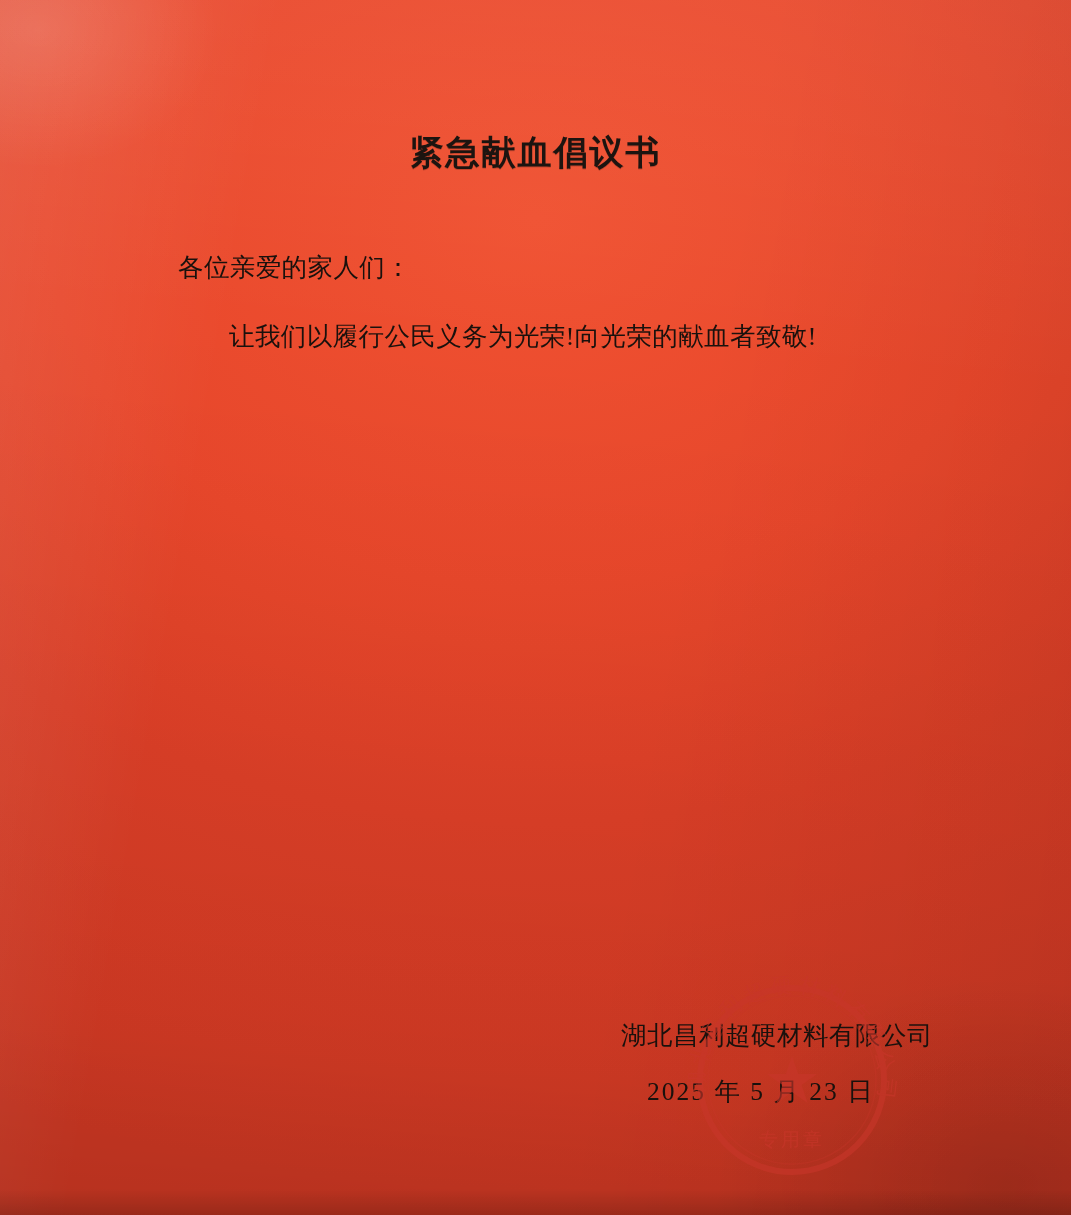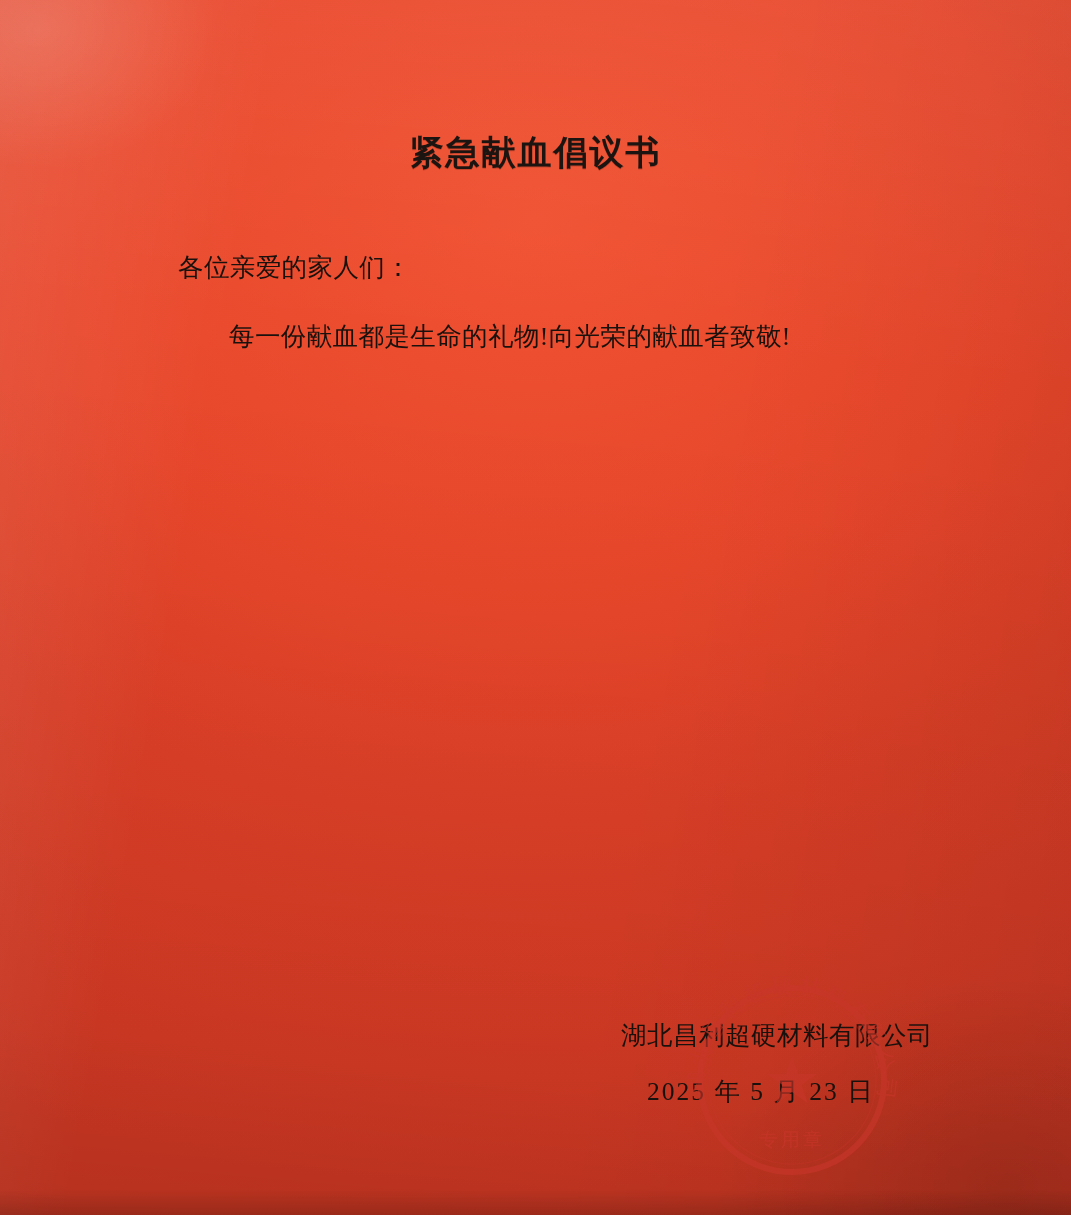--- a/index.html
+++ b/index.html
@@ -139,21 +139,21 @@
   <div class="corner-tl"></div>
   <div class="corner-br"></div>
   <div class="edge-bottom"></div>
 
   <div class="doc">
 
     <div class="title">紧急献血倡议书</div>
 
     <div class="body-text">
       <p class="para salutation">各位亲爱的家人们：</p>
-      <p class="para closing">每一份献血都是生命的礼物!向光荣的献血者致敬!</p>
+      <p class="para closing">让我们以履行公民义务为光荣!向光荣的献血者致敬!</p>
     </div>
 
     <div class="signature">
       <div class="sig-org">湖北昌利超硬材料有限公司</div>
       <div class="sig-date">2025 年 5 月 23 日</div>
     </div>
 
     <div class="seal">
       <svg width="240" height="240" viewBox="0 0 240 240" xmlns="http://www.w3.org/2000/svg">
         <defs>

